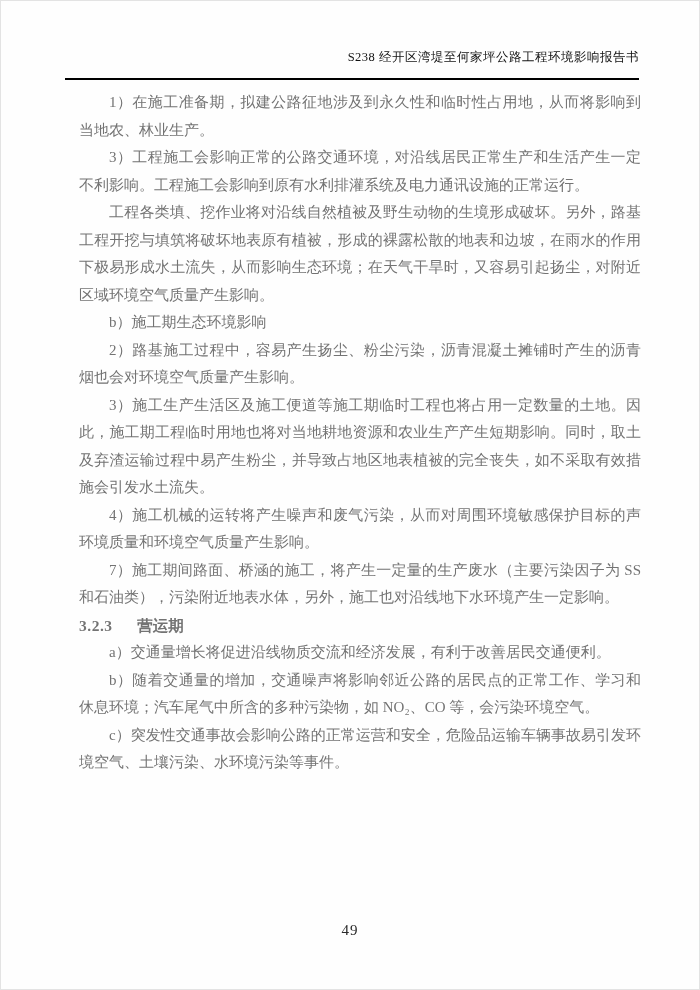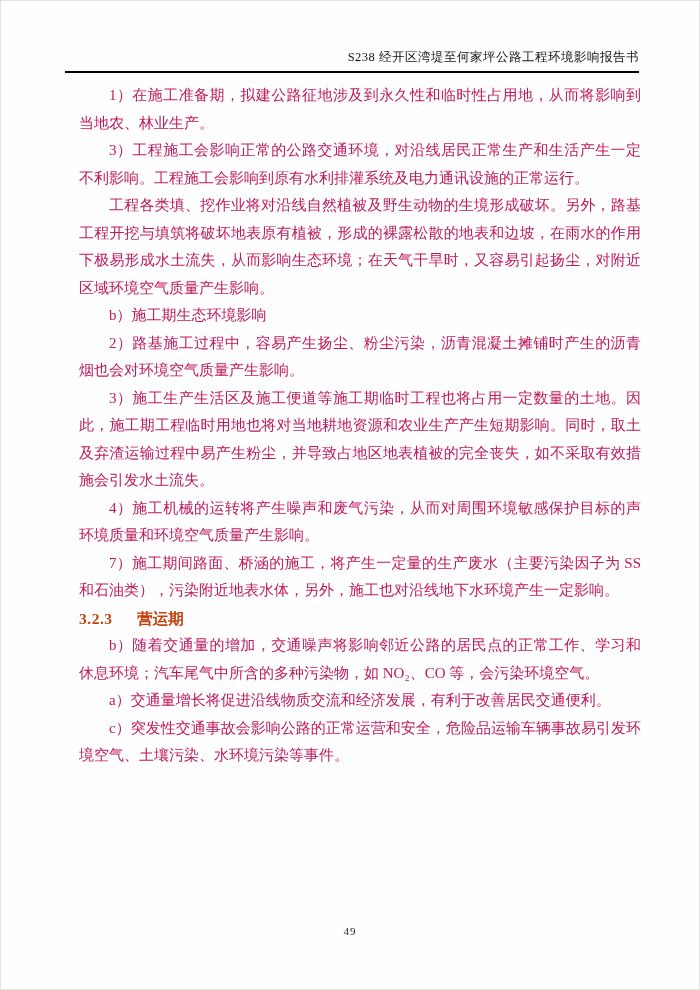--- a/index.html
+++ b/index.html
@@ -15,21 +15,21 @@
     background: #fefefe;
     box-sizing: border-box;
     border: 1px solid #e3e3e3;
     font-family: "Liberation Serif", "DejaVu Serif", serif;
     color: #1c1c1c;
     overflow: hidden;
   }
   .page-header {
     margin: 0 60px 0 64px;
     padding-top: 48px;
-    padding-bottom: 5px;
+    padding-bottom: 12px;
     border-bottom: 2px solid #000000;
     text-align: right;
   }
   .header-title {
     font-size: 12.5px;
     letter-spacing: 0.5px;
     color: #111111;
     white-space: nowrap;
   }
   .doc-body {
@@ -37,43 +37,43 @@
     width: 562px;
     box-sizing: border-box;
   }
   .para {
     margin: 0;
     font-size: 15px;
     line-height: 27.5px;
     text-align: justify;
     text-indent: 2em;
     word-break: break-all;
-    color: #be185d;
+    color: #737373;
   }
   .section-heading {
     margin: 0;
     font-size: 15.5px;
     line-height: 27.5px;
     font-weight: bold;
-    color: #c2410c;
+    color: #737373;
     font-family: "Liberation Serif", "DejaVu Serif", serif;
   }
   .heading-number {
     margin-right: 1.6em;
     letter-spacing: 0.5px;
   }
   .page-footer {
     position: absolute;
     left: 0;
     bottom: 50px;
     width: 100%;
     text-align: center;
   }
   .page-number {
-    font-size: 11px;
+    font-size: 15px;
     color: #2a2a2a;
     letter-spacing: 1px;
   }
 </style>
 </head>
 <body>
 
 <div class="page">
 
   <header class="page-header">
@@ -83,22 +83,22 @@
   <main class="doc-body" id="doc-body">
       <p class="para">1）在施工准备期，拟建公路征地涉及到永久性和临时性占用地，从而将影响到当地农、林业生产。</p>
       <p class="para">3）工程施工会影响正常的公路交通环境，对沿线居民正常生产和生活产生一定不利影响。工程施工会影响到原有水利排灌系统及电力通讯设施的正常运行。</p>
       <p class="para">工程各类填、挖作业将对沿线自然植被及野生动物的生境形成破坏。另外，路基工程开挖与填筑将破坏地表原有植被，形成的裸露松散的地表和边坡，在雨水的作用下极易形成水土流失，从而影响生态环境；在天气干旱时，又容易引起扬尘，对附近区域环境空气质量产生影响。</p>
       <p class="para">b）施工期生态环境影响</p>
       <p class="para">2）路基施工过程中，容易产生扬尘、粉尘污染，沥青混凝土摊铺时产生的沥青烟也会对环境空气质量产生影响。</p>
       <p class="para">3）施工生产生活区及施工便道等施工期临时工程也将占用一定数量的土地。因此，施工期工程临时用地也将对当地耕地资源和农业生产产生短期影响。同时，取土及弃渣运输过程中易产生粉尘，并导致占地区地表植被的完全丧失，如不采取有效措施会引发水土流失。</p>
       <p class="para">4）施工机械的运转将产生噪声和废气污染，从而对周围环境敏感保护目标的声环境质量和环境空气质量产生影响。</p>
       <p class="para">7）施工期间路面、桥涵的施工，将产生一定量的生产废水（主要污染因子为 SS 和石油类），污染附近地表水体，另外，施工也对沿线地下水环境产生一定影响。</p>
       <h2 class="section-heading"><span class="heading-number">3.2.3</span><span class="heading-title">营运期</span></h2>
+      <p class="para">a）交通量增长将促进沿线物质交流和经济发展，有利于改善居民交通便利。</p>
       <p class="para">b）随着交通量的增加，交通噪声将影响邻近公路的居民点的正常工作、学习和休息环境；汽车尾气中所含的多种污染物，如 NO₂、CO 等，会污染环境空气。</p>
-      <p class="para">a）交通量增长将促进沿线物质交流和经济发展，有利于改善居民交通便利。</p>
       <p class="para">c）突发性交通事故会影响公路的正常运营和安全，危险品运输车辆事故易引发环境空气、土壤污染、水环境污染等事件。</p>
     </main>
 
   <footer class="page-footer">
     <span class="page-number">49</span>
   </footer>
 
 </div>
 
 </body></html>

